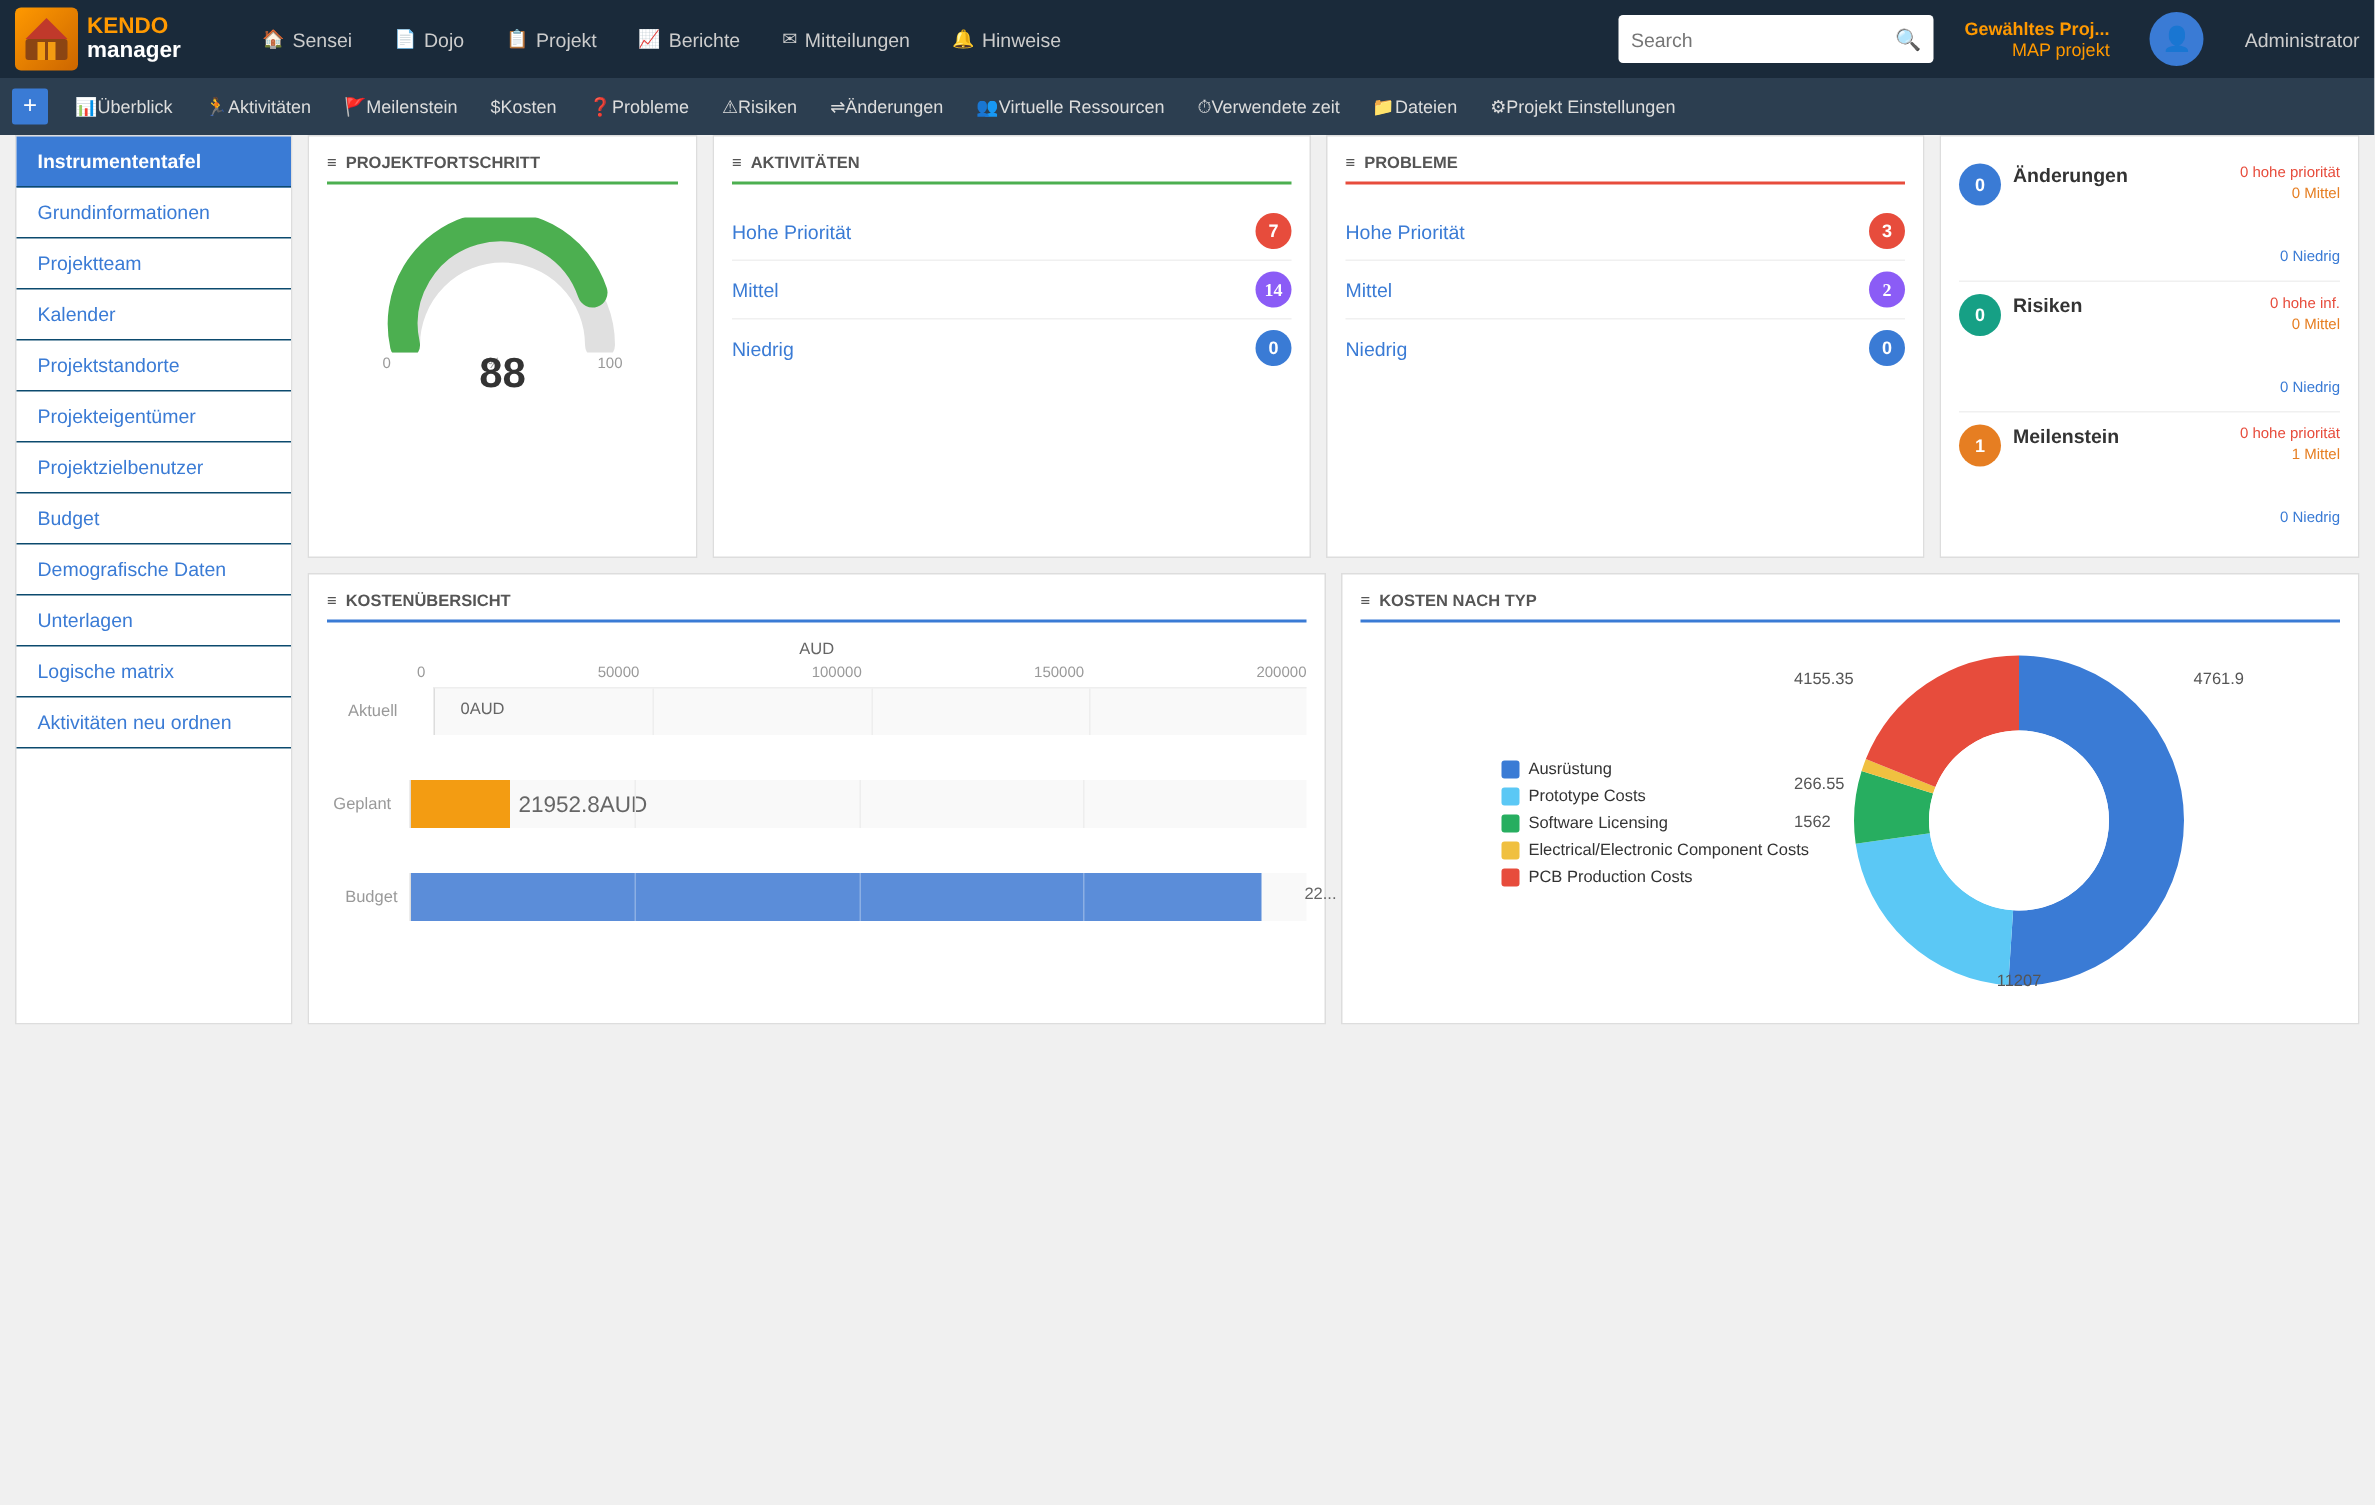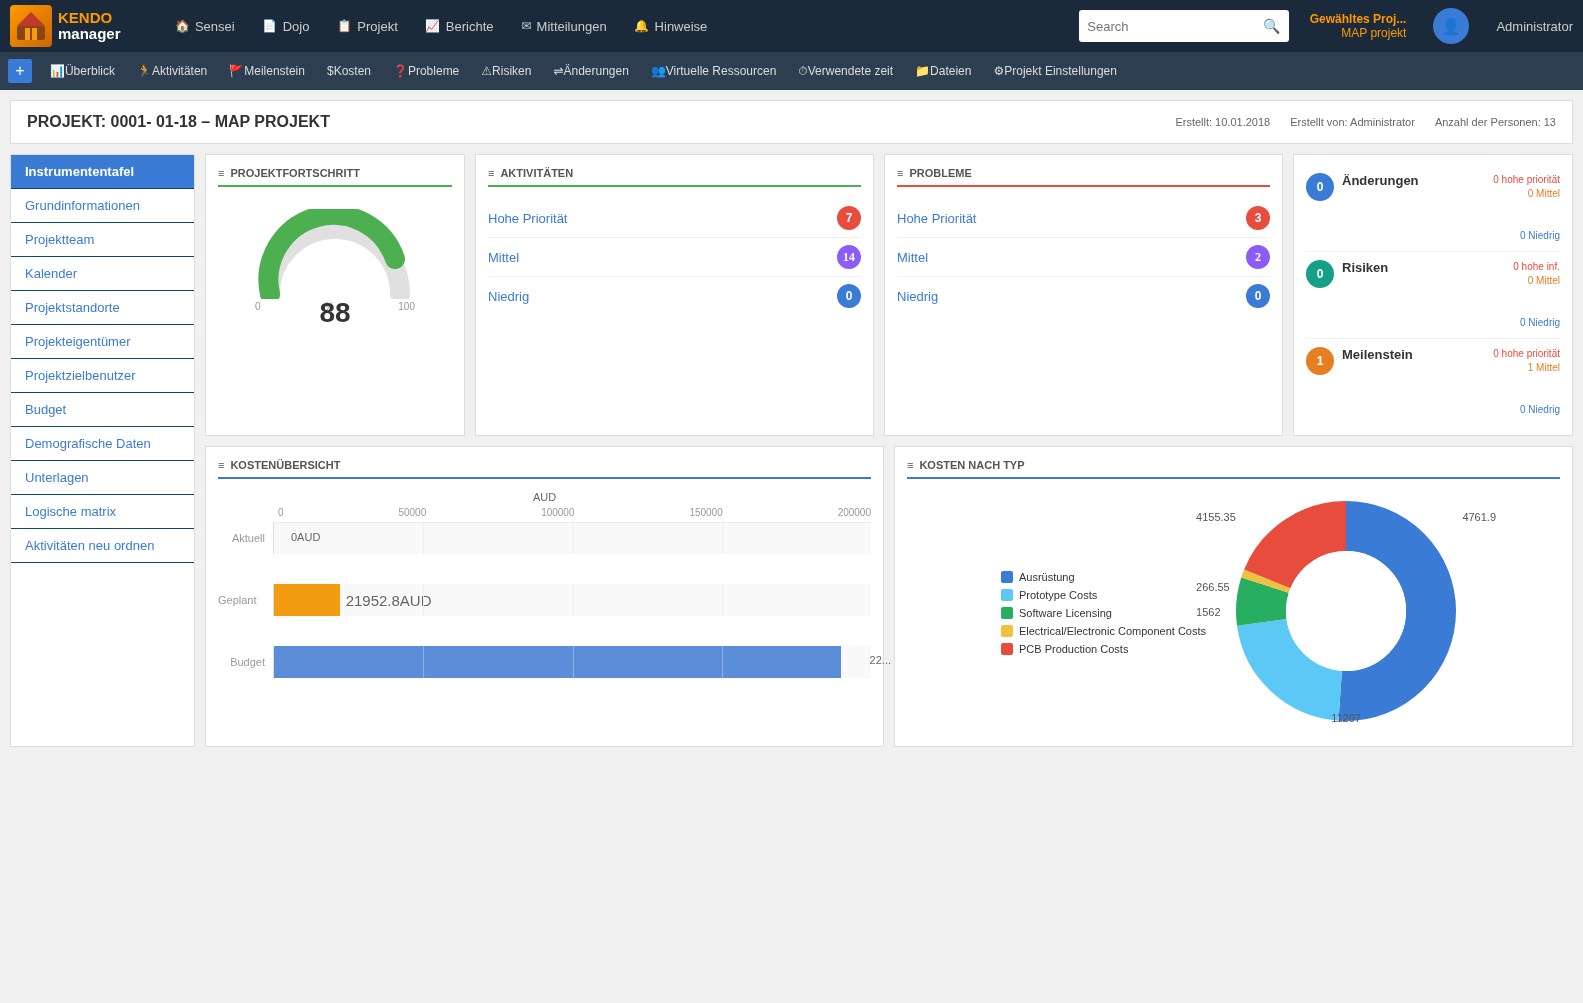--- a/index.html
+++ b/index.html
@@ -310,28 +310,20 @@
     <span>Dateien</span>
   </div>
   <div class="second-nav-btn">
     <span>⚙ </span>
     <span>Projekt Einstellungen</span>
   </div>
 </nav>
 
 <div class="main-content">
 
-  <div class="project-header">
-    <div class="project-title">PROJEKT: 0001- 01-18 – MAP PROJEKT</div>
-    <div class="project-meta">
-      <span>Erstellt: 10.01.2018</span>
-      <span>Erstellt von: Administrator</span>
-      <span>Anzahl der Personen: 13</span>
-    </div>
-  </div>
 
   <div class="dashboard-layout">
 
     <div class="sidebar">
       <div class="sidebar-item active">Instrumententafel</div>
       <div class="sidebar-item">Grundinformationen</div>
       <div class="sidebar-item">Projektteam</div>
       <div class="sidebar-item">Kalender</div>
       <div class="sidebar-item">Projektstandorte</div>
       <div class="sidebar-item">Projekteigentümer</div>
@@ -451,32 +443,32 @@
           <div class="cost-chart-area">
             <div class="cost-axis-label">AUD</div>
             <div class="cost-axis-ticks">
               <span>0</span>
                 <span>50000</span>
                 <span>100000</span>
                 <span>150000</span>
                 <span>200000</span>
             </div>
 
-            <div style="display:flex;align-items:center;margin-bottom:30px;">
+            <div style="display:flex;align-items:center;margin-bottom:30px;gap:16px;">
               <div style="width:55px;font-size:11px;color:#999;text-align:right;padding-right:8px;flex-shrink:0;">Aktuell</div>
               <div style="flex:1;position:relative;height:32px;background:#f9f9f9;border-left:1px solid #ddd;border-top:1px solid #eee;">
                 <div style="position:absolute;left:2px;top:8px;font-size:11px;color:#666;padding-left:15px;">0AUD</div>
                 <div style="position:absolute;top:0;left:25%;bottom:0;width:1px;background:#eee;"></div>
                 <div style="position:absolute;top:0;left:50%;bottom:0;width:1px;background:#eee;"></div>
                 <div style="position:absolute;top:0;left:75%;bottom:0;width:1px;background:#eee;"></div>
               </div>
             </div>
 
             <div style="display:flex;align-items:center;margin-bottom:30px;">
-              <div style="width:55px;font-size:11px;color:#999;text-align:left;padding-right:8px;flex-shrink:0;">Geplant</div>
+              <div style="width:55px;font-size:11px;color:#999;text-align:center;padding-right:8px;flex-shrink:0;">Geplant</div>
               <div style="flex:1;position:relative;height:32px;background:#f9f9f9;border-left:1px solid #ddd;">
                 <div style="position:absolute;left:0;top:0;height:32px;width:11%;background:#f39c12;"></div>
                 <div style="position:absolute;left:12%;top:8px;font-size:15px;color:#666;">21952.8AUD</div>
                 <div style="position:absolute;top:0;left:25%;bottom:0;width:1px;background:#eee;"></div>
                 <div style="position:absolute;top:0;left:50%;bottom:0;width:1px;background:#eee;"></div>
                 <div style="position:absolute;top:0;left:75%;bottom:0;width:1px;background:#eee;"></div>
               </div>
             </div>
 
             <div style="display:flex;align-items:center;">

